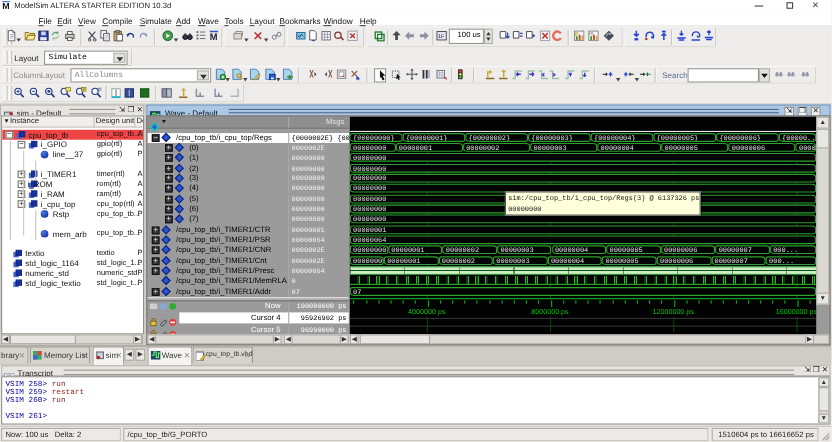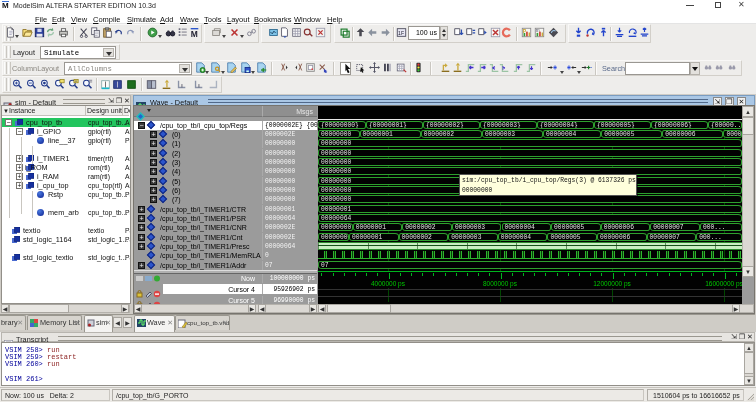--- a/index.html
+++ b/index.html
@@ -18,21 +18,21 @@
 .cbtn{position:absolute;right:1px;top:1px;bottom:1px;width:11px;background:#e3e1dd;border:1px solid #b5b2ac;}
 .cbtn:after{content:"";position:absolute;left:2px;top:3px;border-left:3px solid transparent;border-right:3px solid transparent;border-top:4px solid #333;}
 #mdi{left:0;top:94px;width:756px;height:238px;background:#cfccc6;}
 .phead{position:absolute;height:11px;background:#e7e5e1;border:1px solid #b8b5af;}
 .phead .ttl{position:absolute;top:1.5px;font-size:7.3px;color:#222;white-space:nowrap;}
 .hgrip{position:absolute;height:5px;border-top:1px solid #9a978f;border-bottom:1px solid #9a978f;}
 .pbtn{position:absolute;width:8px;height:8px;font-size:7px;line-height:8px;text-align:center;color:#222;}
 #simpanel{left:1px;top:11px;width:130px;height:199px;background:#ffffff;border:1px solid #928f89;overflow:hidden;}
 .colhdr{position:absolute;background:#f0efed;border-bottom:1px solid #c4c1bb;font-size:7px;color:#222;}
 .trow{position:absolute;left:0;width:200px;height:9px;font-size:7.3px;line-height:9px;color:#111;white-space:nowrap;}
-.tsel{background:#22c55e;}
+.tsel{background:#ef4444;}
 .expb{position:absolute;width:7px;height:7px;background:#fff;border:1px solid #77746e;font-size:7px;line-height:5px;text-align:center;color:#111;}
 .cic{position:absolute;width:7px;height:7px;border-radius:50%;background:radial-gradient(circle at 35% 30%,#4a7ae0,#0a1f8f);}
 #wavepanel{left:133px;top:11px;width:622px;height:209px;background:#9b9b9b;border:1px solid #77746e;overflow:hidden;}
 .wrow{position:absolute;height:9px;font-size:7px;line-height:9px;white-space:nowrap;}
 .wname{color:#000;}
 .diam{position:absolute;width:6px;height:6px;background:#2b55cc;transform:rotate(45deg);border:1px solid #10247a;}
 .wexp{position:absolute;width:7px;height:7px;background:#3a3a3a;border:1px solid #111;color:#eee;font-size:7px;line-height:6px;text-align:center;}
 #canvas{position:absolute;background:#020202;overflow:hidden;}
 .seg{position:absolute;height:8px;border:1px solid #2da02d;border-radius:2px 4px 2px 4px/3px;color:#e2e2e2;font-size:6.3px;line-height:7px;font-family:"Liberation Mono",monospace;overflow:hidden;padding-left:2px;background:#020202;}
 .gline{position:absolute;width:1px;background:rgba(0,140,0,.5);}
@@ -781,20 +781,29 @@
           <span class="abs" style="left:86px;top:0;font-size:6.8px;">textio</span>
           <span class="abs" style="left:123px;top:0;font-size:6.8px;">Pa</span>
         </div>
         <div class="trow" style="top:129px;">
           <span class="abs" style="left:10px;top:1px;width:8px;height:8px;"><svg width="8" height="8">
               <rect x="0" y="2" width="5" height="5" fill="#4a6ad0"></rect>
               <rect x="2.5" y="0" width="5.5" height="5.5" fill="#16309e" stroke="#0a1c66" stroke-width="0.6"></rect>
             </svg></span>
           <span class="abs" style="left:21px;top:0;">std_logic_1164</span>
           <span class="abs" style="left:86px;top:0;font-size:6.8px;">std_logic_1...</span>
+          <span class="abs" style="left:123px;top:0;font-size:6.8px;">Pa</span>
+        </div>
+        <div class="trow" style="top:138px;">
+          <span class="abs" style="left:10px;top:1px;width:8px;height:8px;"><svg width="8" height="8">
+              <rect x="0" y="2" width="5" height="5" fill="#4a6ad0"></rect>
+              <rect x="2.5" y="0" width="5.5" height="5.5" fill="#16309e" stroke="#0a1c66" stroke-width="0.6"></rect>
+            </svg></span>
+          <span class="abs" style="left:21px;top:0;">numeric_std</span>
+          <span class="abs" style="left:86px;top:0;font-size:6.8px;">numeric_std</span>
           <span class="abs" style="left:123px;top:0;font-size:6.8px;">Pa</span>
         </div>
         <div class="trow" style="top:147px;">
           <span class="abs" style="left:10px;top:1px;width:8px;height:8px;"><svg width="8" height="8">
               <rect x="0" y="2" width="5" height="5" fill="#4a6ad0"></rect>
               <rect x="2.5" y="0" width="5.5" height="5.5" fill="#16309e" stroke="#0a1c66" stroke-width="0.6"></rect>
             </svg></span>
           <span class="abs" style="left:21px;top:0;">std_logic_textio</span>
           <span class="abs" style="left:86px;top:0;font-size:6.8px;">std_logic_t...</span>
           <span class="abs" style="left:123px;top:0;font-size:6.8px;">Pa</span>

